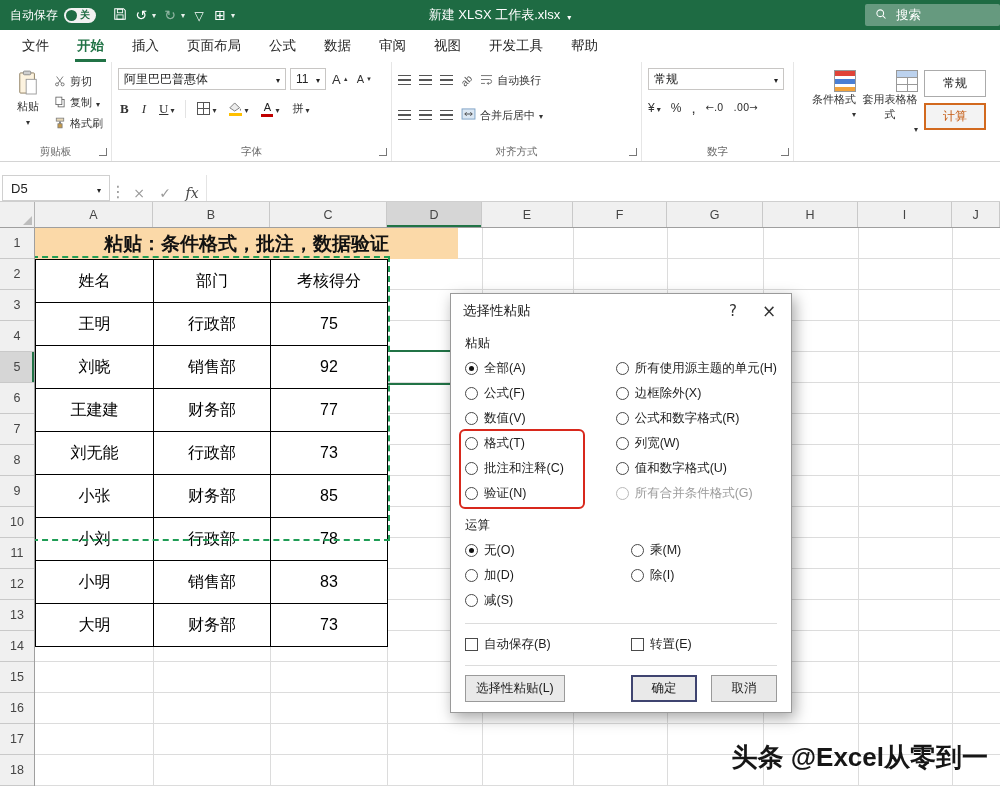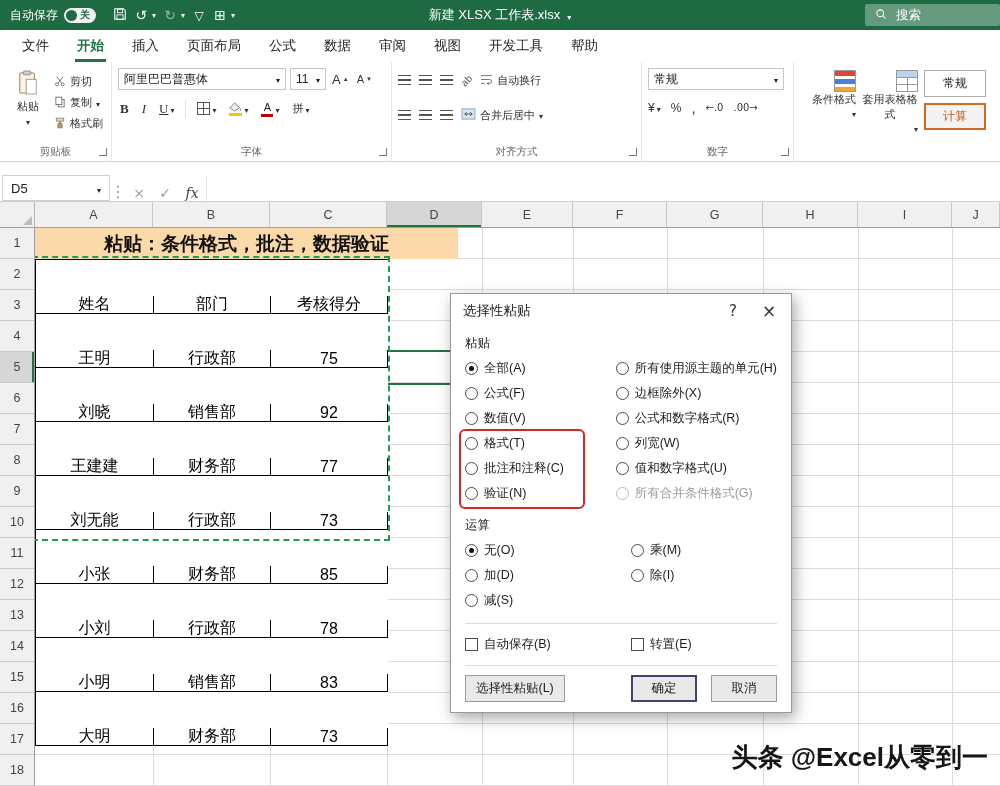--- a/index.html
+++ b/index.html
@@ -92,21 +92,21 @@
   .colheads{position:absolute;left:35px;top:0;right:0;height:26px;display:flex;border-bottom:1px solid #9f9f9f;background:#f0f0f0;}
   .ch{border-right:1px solid #c9c9c9;font-size:12.5px;color:#454545;display:flex;align-items:center;justify-content:center;flex:none;}
   .ch.sel{background:#d6d6d6;box-shadow:inset 0 -2px 0 #217346;}
   .rowheads{position:absolute;left:0;top:26px;width:35px;bottom:0;background:#f0f0f0;border-right:1px solid #9f9f9f;}
   .rh{height:31px;border-bottom:1px solid #c9c9c9;font-size:12.5px;color:#454545;display:flex;align-items:center;justify-content:center;}
   .rh.sel{background:#d6d6d6;box-shadow:inset -2px 0 0 #217346;}
   .gridbody{position:absolute;left:35px;top:26px;right:0;bottom:0;background:repeating-linear-gradient(to bottom,#fff 0 30px,#dcdcdc 30px 31px);overflow:hidden;}
   .vline{position:absolute;top:0;bottom:0;width:1px;background:#dcdcdc;}
   .banner{position:absolute;left:0;top:0;width:423px;height:31px;background:#fbd9a8;display:flex;align-items:center;justify-content:center;font-weight:bold;font-size:19px;color:#111;z-index:2;}
   .xtable{position:absolute;left:0;top:31px;border-top:1.5px solid #000;border-left:1.5px solid #000;z-index:3;background:#fff;}
-  .xrow{display:flex;height:18px;margin-top:36px;}
+  .xrow{display:flex;height:43px;}
   .xcell{border-right:1.5px solid #000;border-bottom:1.5px solid #000;display:flex;align-items:center;justify-content:center;font-size:16px;color:#000;background:#fff;}
   .xcell.c0{width:118px;}.xcell.c1{width:117px;}.xcell.c2{width:117px;}
   .ants{position:absolute;left:-3px;top:28px;width:358px;height:285px;border:2px dashed #1f9d55;z-index:4;pointer-events:none;}
   .active-cell{position:absolute;left:350px;top:122px;width:99px;height:35px;border:2px solid #217346;z-index:2;}
   .note{position:absolute;left:122px;top:341px;height:31px;line-height:31px;color:#e0301e;font-size:20px;z-index:2;white-space:nowrap;}
   .watermark{position:absolute;right:12px;top:512px;font-size:26px;font-weight:bold;color:#161616;z-index:2;white-space:nowrap;}
 
   
   .dialog{position:absolute;left:450px;top:293px;width:342px;height:420px;background:#fff;border:1px solid #9a9a9a;box-shadow:3px 5px 14px rgba(0,0,0,.35);z-index:50;font-size:12.5px;color:#1c1c1c;}
   .dlg-head{height:34px;display:flex;align-items:center;padding:0 12px;gap:16px;}

